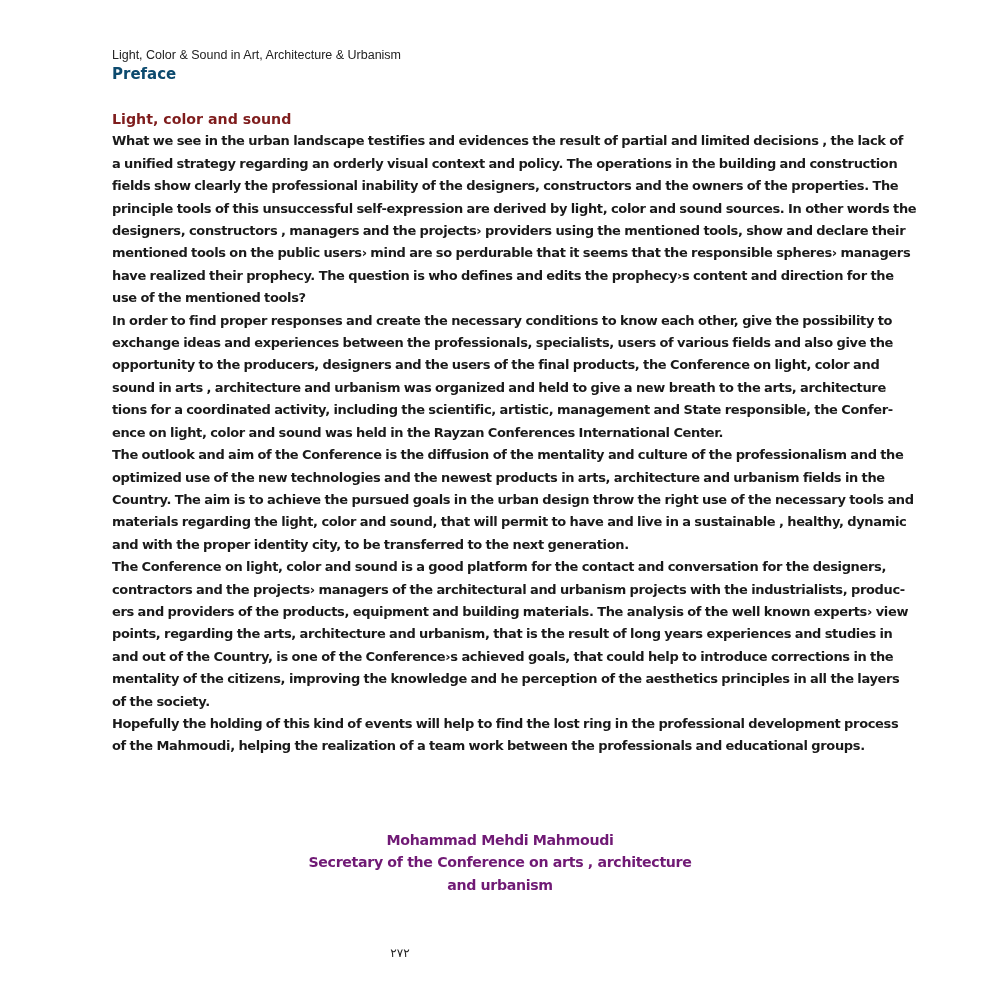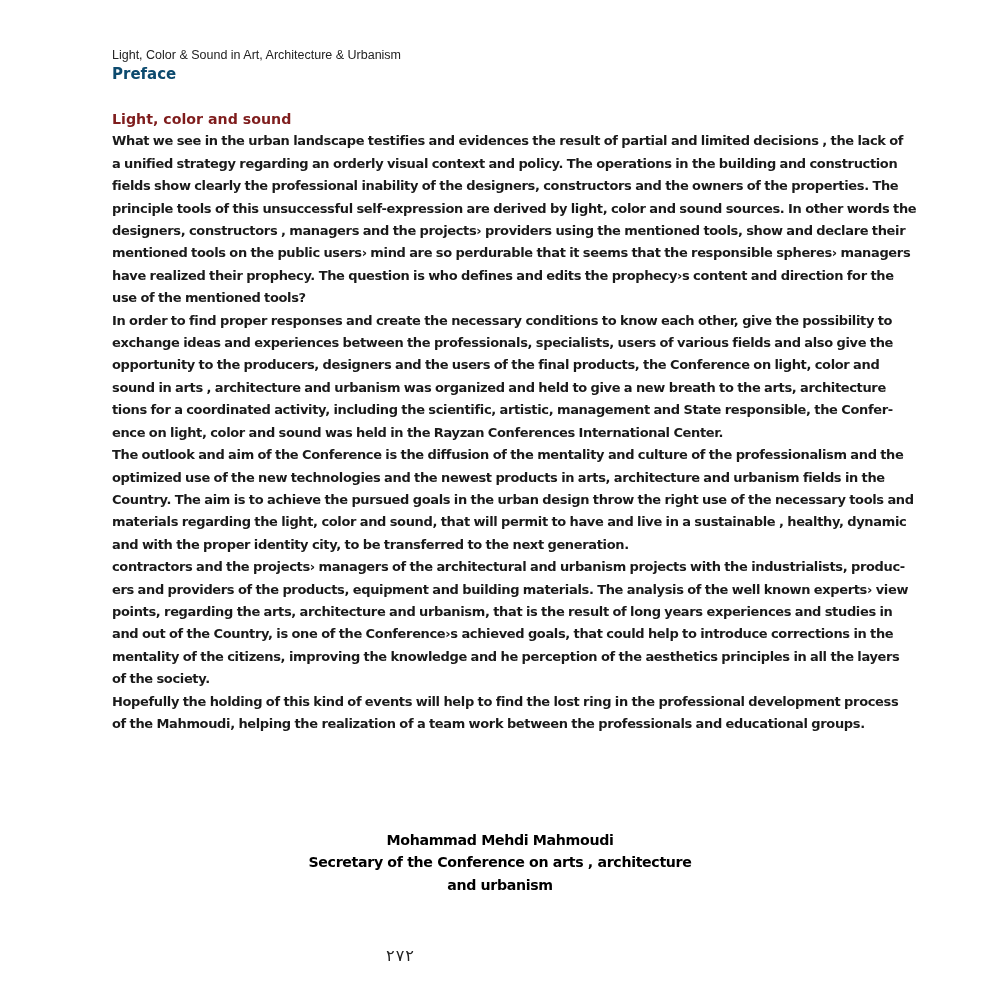--- a/index.html
+++ b/index.html
@@ -61,33 +61,33 @@
       position: absolute;
       left: 0;
       width: 1000px;
       top: 829px;
       text-align: center;
       font-family: "DejaVu Sans", sans-serif;
       font-weight: bold;
       font-size: 14.2px;
       line-height: 22.4px;
       letter-spacing: -0.35px;
-      color: #000000;
+      color: #701a75;
     }
     .signature .line {
       display: block;
     }
     .page-number {
       position: absolute;
       left: 0;
       width: 800px;
       top: 946px;
       text-align: center;
-      font-family: Liberation Mono, monospace;
-      font-size: 16px;
+      font-family: Liberation Serif, serif;
+      font-size: 12px;
       color: #222;
     }
   </style>
 </head>
 <body>
 
 <div class="page">
   <p class="running-head">Light, Color &amp; Sound in Art, Architecture &amp; Urbanism</p>
   <h1 class="preface-title">Preface</h1>
   <h2 class="section-title">Light, color and sound</h2>
@@ -104,20 +104,21 @@
     <span class="line">exchange ideas and experiences between the professionals, specialists, users of various fields and also give the</span>
     <span class="line">opportunity to the producers, designers and the users of the final products, the Conference on light, color and</span>
     <span class="line">sound in arts , architecture and urbanism was organized and held to give a new breath to the arts, architecture</span>
     <span class="line">tions for a coordinated activity, including the scientific, artistic, management and State responsible, the Confer-</span>
     <span class="line">ence on light, color and sound was held in the Rayzan Conferences International Center.</span>
     <span class="line">The outlook and aim of the Conference is the diffusion of the mentality and culture of the professionalism and the</span>
     <span class="line">optimized use of the new technologies and the newest products in arts, architecture and urbanism fields in the</span>
     <span class="line">Country. The aim is to achieve the pursued goals in the urban design throw the right use of the necessary tools and</span>
     <span class="line">materials regarding the light, color and sound, that will permit to have and live in a sustainable , healthy, dynamic</span>
     <span class="line">and with the proper identity city, to be transferred to the next generation.</span>
+    <span class="line">The Conference on light, color and sound is a good platform for the contact and conversation for the designers,</span>
     <span class="line">contractors and the projects› managers of the architectural and urbanism projects with  the industrialists, produc-</span>
     <span class="line">ers and providers of the products, equipment and building materials. The analysis of the well known experts› view</span>
     <span class="line">points, regarding the arts, architecture and urbanism, that is the result of long years experiences and studies in</span>
     <span class="line">and out of the Country, is one of the Conference›s achieved goals, that could help to introduce corrections in the</span>
     <span class="line">mentality of the citizens, improving the knowledge and he perception of the aesthetics principles in all the layers</span>
     <span class="line">of the society.</span>
     <span class="line">Hopefully the holding of this kind of events will help to find the lost ring in the professional development process</span>
     <span class="line">of the Mahmoudi, helping the realization of a team work between the professionals and educational groups.</span>
   </div>
 </div>

